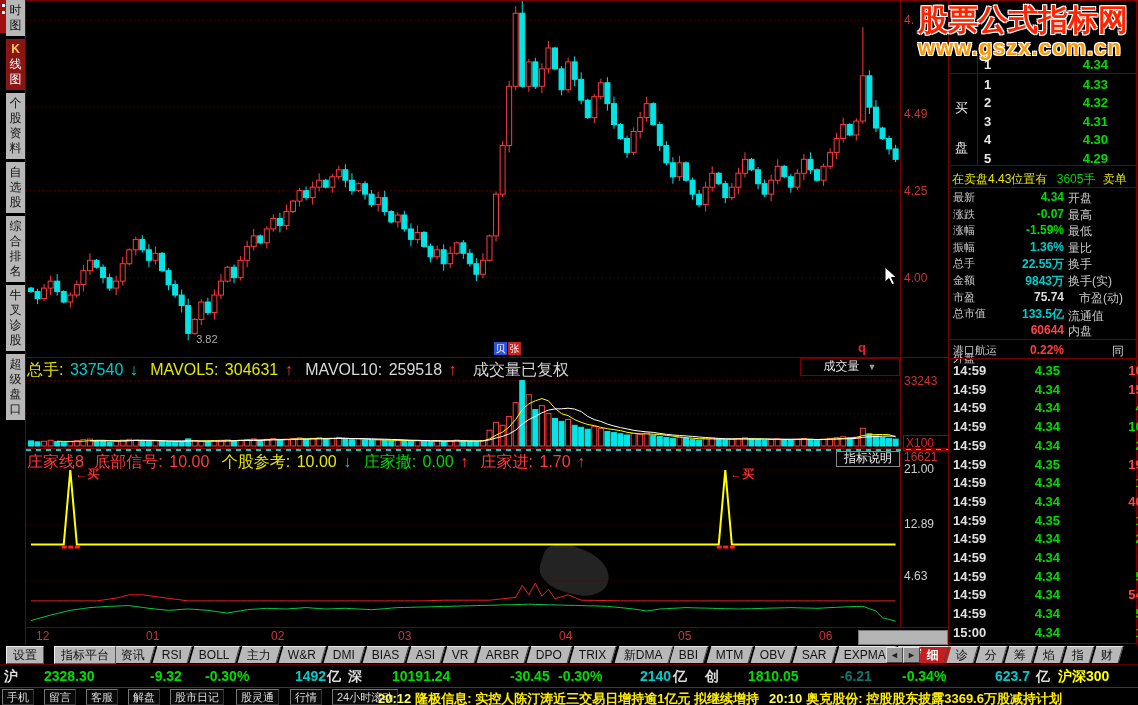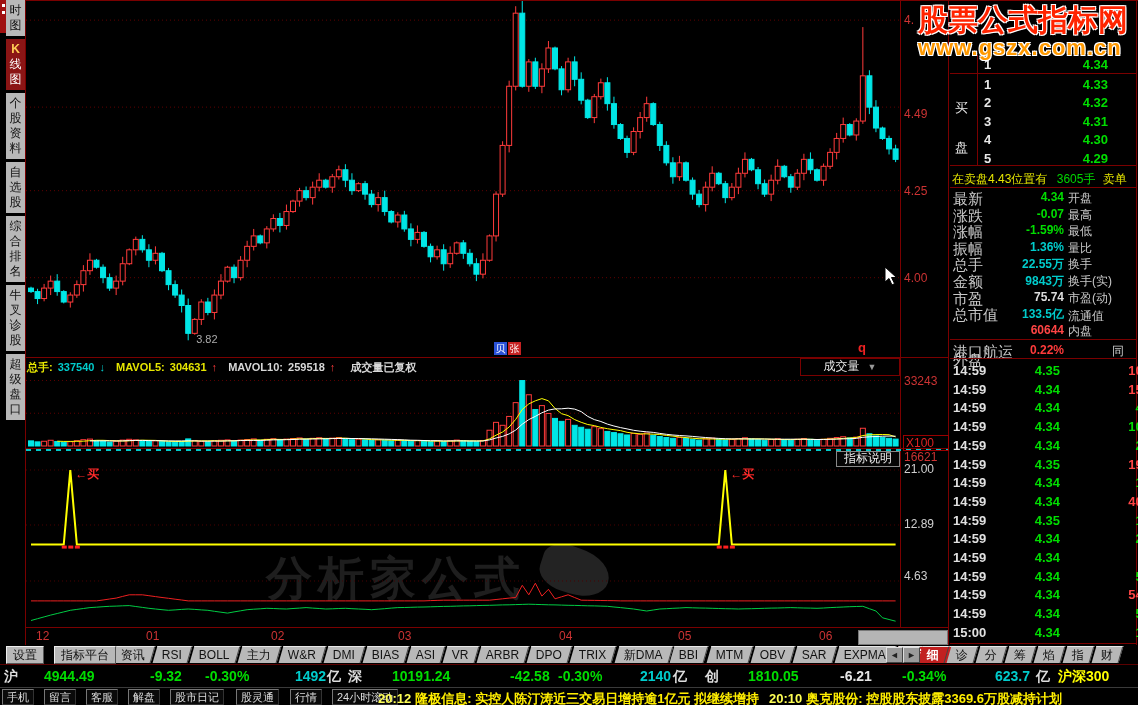--- a/index.html
+++ b/index.html
@@ -11,21 +11,21 @@
   
   .corner-strip{position:absolute;left:0;top:0;width:7px;height:33px;background:#a01010;}
   .corner-strip i{display:block;width:3px;height:3px;background:#fff;margin:4px auto 0;}
   #sidebar{position:absolute;left:6px;top:0;width:19px;}
   .side-tab{width:19px;background:#b8b8b8;color:#111;text-align:center;line-height:15px;
             white-space:pre-line;padding:3px 0;margin-bottom:3px;border-right:1px solid #666;
             font-size:12px;cursor:default;}
   .side-tab.active{background:#8b1515;color:#fff;}
   .side-tab.active .kchar{color:#ffcc55;font-weight:bold;}
   
-  .pane-header{position:absolute;left:27px;width:870px;height:16px;white-space:nowrap;font-size:11px;font-weight:bold;}
+  .pane-header{position:absolute;left:27px;width:870px;height:16px;white-space:nowrap;font-size:16px;}
   .pane-header span{margin-right:2px;}
   .c-yellow{color:#e6e600;} .c-cyan{color:#00cccc;} .c-white{color:#d8d8d8;}
   .c-red{color:#ff3b3b;} .c-green{color:#00d800;}
   .axis-label{position:absolute;left:904px;width:42px;font-size:12px;color:#cc3333;}
   .axis-label.gray{color:#cfcfcf;}
   .x100-box{position:absolute;left:903px;width:42px;border:1px solid #990000;color:#dd2222;
             font-size:12px;text-align:left;padding-left:2px;}
   .dropdown{position:absolute;left:800px;top:358px;width:98px;height:16px;border:1px solid #7a0000;
             color:#e8e8e8;text-align:center;line-height:15px;font-size:12px;background:#000;}
   .dropdown .tri{color:#999;font-size:9px;margin-left:8px;}
@@ -65,21 +65,21 @@
   
   #logo{position:absolute;left:918px;top:4px;width:222px;z-index:50;line-height:1.05;}
   #logo .l1{font-size:30px;font-weight:bold;color:#ff2400;
             text-shadow:1px 1px 0 #fff,-1px -1px 0 #fff,1px -1px 0 #fff,-1px 1px 0 #fff;}
   #logo .l2{font-size:22px;font-weight:bold;color:#ff9900;letter-spacing:1px;
             text-shadow:1px 1px 0 #fff,-1px -1px 0 #fff,1px -1px 0 #fff,-1px 1px 0 #fff;}
   .ob-level{position:absolute;left:984px;color:#e8e8e8;font-size:13px;font-weight:bold;}
   .ob-price{position:absolute;left:1020px;width:88px;text-align:right;color:#00dd00;font-size:13px;font-weight:bold;}
   #buyside-label{position:absolute;left:955px;top:88px;color:#e8e8e8;font-size:13px;white-space:pre-line;line-height:40px;}
   .notice{position:absolute;left:952px;top:171px;font-size:12px;white-space:nowrap;}
-  .q-label{position:absolute;left:953px;color:#c8c8c8;font-size:15px;}
+  .q-label{position:absolute;left:953px;color:#c8c8c8;font-size:11px;}
   .q-value{position:absolute;left:980px;width:84px;text-align:right;font-size:12px;font-weight:bold;}
   .q-label2{position:absolute;left:1068px;color:#c8c8c8;font-size:12px;white-space:nowrap;}
   .tick-t{position:absolute;left:953px;color:#e0e0e0;font-size:13px;font-weight:bold;}
   .tick-p{position:absolute;left:990px;width:70px;text-align:right;font-size:13px;font-weight:bold;}
   .tick-v{position:absolute;left:1078px;width:72px;text-align:right;font-size:13px;font-weight:bold;}
   svg{position:absolute;overflow:hidden;}
   .cursor{position:absolute;z-index:60;}
 </style>
 </head>
 <body>
@@ -554,22 +554,35 @@
       <rect x="840.9" y="57.779710144927535" width="5" height="12.220289855072465" fill="#00e6e6" stroke="#00e6e6" stroke-width="1"></rect>
       <rect x="847.4499999999999" y="59.947826086956525" width="5" height="10.052173913043475" fill="#00e6e6" stroke="#00e6e6" stroke-width="1"></rect>
       <rect x="854" y="61.32753623188406" width="5" height="8.67246376811594" fill="#00e6e6" stroke="#00e6e6" stroke-width="1"></rect>
       <rect x="860.55" y="62.313043478260866" width="5" height="7.686956521739134" fill="#00e6e6" stroke="#00e6e6" stroke-width="1"></rect>
       <rect x="867.1" y="63.10144927536232" width="5" height="6.89855072463768" fill="#00e6e6" stroke="#00e6e6" stroke-width="1"></rect>
       <polyline points="31.2,65.2 37.75,65.4 44.3,65.4 50.85,65.3 57.4,65.2 63.949999999999996,64.7 70.5,64.3 77.05,64.3 83.6,64.6 90.14999999999999,64.8 96.7,65.0 103.25,64.8 109.8,64.5 116.35,64.2 122.89999999999999,64.3 129.45,64.4 136,64.8 142.54999999999998,65.2 149.1,65.5 155.65,65.5 162.2,65.2 168.75,65.0 175.29999999999998,64.9 181.85,64.8 188.4,64.7 194.95,65.0 201.5,64.8 208.04999999999998,64.8 214.6,64.4 221.15,64.2 227.7,63.9 234.25,64.0 240.79999999999998,63.6 247.35,63.3 253.9,63.4 260.45,63.5 267,63.1 273.55,62.8 280.09999999999997,62.9 286.65,62.6 293.2,62.4 299.75,62.4 306.3,62.5 312.84999999999997,62.1 319.4,62.2 325.95,62.6 332.5,62.6 339.05,63.0 345.59999999999997,63.6 352.15,63.8 358.7,63.9 365.25,64.2 371.8,64.3 378.34999999999997,64.3 384.9,64.6 391.45,64.7 398,64.7 404.55,65.0 411.09999999999997,65.1 417.65,65.1 424.2,65.2 430.75,65.0 437.3,64.8 443.84999999999997,64.9 450.4,64.9 456.95,64.9 463.5,62.9 470.05,59.2 476.59999999999997,56.0 483.15,51.0 489.7,43.4 496.25,33.5 502.8,27.9 509.34999999999997,24.8 515.9,22.6 522.4499999999999,24.8 529,32.4 535.55,37.7 542.1,39.6 548.65,43.6 555.1999999999999,46.3 561.75,48.5 568.3,49.6 574.85,51.4 581.4,52.7 587.9499999999999,53.7 594.5,54.6 601.05,56.3 607.6,57.2 614.15,57.8 620.6999999999999,57.9 627.25,58.2 633.8,58.5 640.35,59.4 646.9,60.1 653.4499999999999,61.0 660,61.6 666.55,62.2 673.1,62.7 679.65,62.8 686.1999999999999,63.0 692.75,63.1 699.3,63.2 705.85,63.1 712.4,63.0 718.9499999999999,62.9 725.5,62.9 732.05,62.8 738.6,63.0 745.15,63.2 751.6999999999999,63.4 758.25,63.5 764.8,63.6 771.35,63.4 777.9,63.2 784.4499999999999,63.3 791,63.5 797.55,63.3 804.1,63.1 810.65,62.9 817.1999999999999,62.4 823.75,62.0 830.3,61.5 836.85,59.5 843.4,58.8 849.9499999999999,58.6 856.5,58.5 863.05,58.7 869.6,60.9 " fill="none" stroke="#ffff00" stroke-width="1"></polyline>
       <polyline points="63.949999999999996,64.9 70.5,64.9 77.05,64.8 83.6,64.9 90.14999999999999,65.0 96.7,64.9 103.25,64.6 109.8,64.4 116.35,64.4 122.89999999999999,64.6 129.45,64.7 136,64.8 142.54999999999998,64.9 149.1,64.9 155.65,64.9 162.2,64.8 168.75,64.9 175.29999999999998,65.1 181.85,65.2 188.4,65.1 194.95,65.1 201.5,64.9 208.04999999999998,64.8 214.6,64.6 221.15,64.4 227.7,64.4 234.25,64.4 240.79999999999998,64.2 247.35,63.9 253.9,63.8 260.45,63.7 267,63.5 273.55,63.2 280.09999999999997,63.1 286.65,63.0 293.2,62.9 299.75,62.8 306.3,62.6 312.84999999999997,62.5 319.4,62.4 325.95,62.5 332.5,62.5 339.05,62.7 345.59999999999997,62.8 352.15,63.0 358.7,63.2 365.25,63.4 371.8,63.6 378.34999999999997,63.9 384.9,64.2 391.45,64.3 398,64.5 404.55,64.7 411.09999999999997,64.7 417.65,64.9 424.2,64.9 430.75,64.8 437.3,64.9 443.84999999999997,65.0 450.4,65.0 456.95,65.0 463.5,63.9 470.05,62.0 476.59999999999997,60.4 483.15,57.9 489.7,54.1 496.25,48.2 502.8,43.6 509.34999999999997,40.4 515.9,36.8 522.4499999999999,34.1 529,32.9 535.55,32.8 542.1,32.2 548.65,33.1 555.1999999999999,35.6 561.75,40.4 568.3,43.6 574.85,45.5 581.4,48.1 587.9499999999999,50.0 594.5,51.6 601.05,52.9 607.6,54.3 614.15,55.2 620.6999999999999,55.8 627.25,56.4 633.8,57.4 640.35,58.3 646.9,59.0 653.4499999999999,59.5 660,59.9 666.55,60.4 673.1,61.0 679.65,61.5 686.1999999999999,62.0 692.75,62.4 699.3,62.7 705.85,62.9 712.4,62.9 718.9499999999999,62.9 725.5,63.0 732.05,63.0 738.6,63.0 745.15,63.1 751.6999999999999,63.2 758.25,63.2 764.8,63.2 771.35,63.2 777.9,63.2 784.4499999999999,63.4 791,63.5 797.55,63.5 804.1,63.3 810.65,63.1 817.1999999999999,62.9 823.75,62.7 830.3,62.4 836.85,61.3 843.4,60.8 849.9499999999999,60.5 856.5,60.2 863.05,60.1 869.6,60.2 " fill="none" stroke="#ffffff" stroke-width="1"></polyline>
     </svg>
 
   <div class="cyan-dash"></div>
+  <div class="pane-header" style="top:452px;">
+    <span class="c-red">庄家线8</span>
+    <span class="c-red" style="margin-left:4px;">底部信号:</span>
+    <span class="c-red">10.00</span>
+    <span class="c-yellow" style="margin-left:6px;">个股参考:</span>
+    <span class="c-yellow">10.00</span>
+    <span class="c-cyan">↓</span>
+    <span class="c-green" style="margin-left:6px;">庄家撤:</span>
+    <span class="c-green">0.00</span>
+    <span class="c-red">↑</span>
+    <span class="c-red" style="margin-left:6px;">庄家进:</span>
+    <span class="c-red">1.70</span>
+    <span class="c-red">↑</span>
+  </div>
   <div class="help-btn">指标说明</div>
-  <div class="ghost" style="left:266px;top:548px;">分析家公式</div>
   <div class="ghost-blob" style="left:540px;top:548px;width:70px;height:46px;"></div>
   <svg id="isvg" width="873" height="159" style="left:26px;top:468px;">
       <line x1="0" x2="873" y1="2" y2="2" stroke="#4a0000" stroke-dasharray="1 3"></line>
       <line x1="0" x2="873" y1="56.9858" y2="56.9858" stroke="#4a0000" stroke-dasharray="1 3"></line>
       <line x1="0" x2="873" y1="112.9886" y2="112.9886" stroke="#4a0000" stroke-dasharray="1 3"></line>
       <polyline points="5,152.5 11.55,150.7 18.1,148.9 24.65,147.1 31.2,145.5 37.75,143.9 44.3,142.3 50.85,141.4 57.4,140.5 63.949999999999996,139.6 70.5,139.2 77.05,138.7 83.6,138.3 90.14999999999999,138.1 96.7,137.8 103.25,137.6 109.8,138.5 116.35,139.4 122.89999999999999,140.3 129.45,141.0 136,141.7 142.54999999999998,142.3 149.1,141.9 155.65,141.4 162.2,141.0 168.75,141.4 175.29999999999998,141.9 181.85,142.3 188.4,143.3 194.95,144.2 201.5,145.1 208.04999999999998,143.9 214.6,142.8 221.15,141.7 227.7,141.2 234.25,140.8 240.79999999999998,140.3 247.35,140.5 253.9,140.8 260.45,141.0 267,140.5 273.55,140.1 280.09999999999997,139.6 286.65,140.1 293.2,140.5 299.75,141.0 306.3,140.8 312.84999999999997,140.5 319.4,140.3 325.95,140.7 332.5,141.0 339.05,141.3 345.59999999999997,141.7 352.15,141.2 358.7,140.7 365.25,140.1 371.8,139.6 378.34999999999997,139.5 384.9,139.3 391.45,139.1 398,139.0 404.55,138.8 411.09999999999997,138.6 417.65,138.4 424.2,138.3 430.75,138.1 437.3,137.9 443.84999999999997,137.8 450.4,137.6 456.95,137.4 463.5,137.3 470.05,137.1 476.59999999999997,136.9 483.15,136.8 489.7,136.6 496.25,136.4 502.8,136.2 509.34999999999997,136.4 515.9,136.6 522.4499999999999,136.8 529,136.9 535.55,137.1 542.1,137.3 548.65,137.4 555.1999999999999,137.6 561.75,137.8 568.3,137.9 574.85,138.1 581.4,138.3 587.9499999999999,139.0 594.5,139.6 601.05,140.3 607.6,141.0 614.15,142.0 620.6999999999999,143.0 627.25,142.0 633.8,141.0 640.35,140.7 646.9,140.3 653.4499999999999,140.0 660,139.6 666.55,139.8 673.1,140.0 679.65,140.1 686.1999999999999,140.3 692.75,140.5 699.3,140.7 705.85,140.8 712.4,141.0 718.9499999999999,140.8 725.5,140.7 732.05,140.5 738.6,140.3 745.15,140.1 751.6999999999999,140.0 758.25,139.8 764.8,139.6 771.35,139.8 777.9,140.0 784.4499999999999,140.1 791,140.3 797.55,140.0 804.1,139.6 810.65,139.3 817.1999999999999,139.0 823.75,138.7 830.3,138.5 836.85,138.3 843.4,140.7 849.9499999999999,143.0 856.5,149.8 863.05,151.5 869.6,153.2 " fill="none" stroke="#00cc44" stroke-width="1"></polyline>
       <polyline points="5,132.9 11.55,132.9 18.1,132.9 24.65,132.9 31.2,132.9 37.75,132.9 44.3,132.9 50.85,132.9 57.4,132.9 63.949999999999996,132.9 70.5,132.9 77.05,132.0 83.6,131.0 90.14999999999999,130.1 96.7,128.4 103.25,126.8 109.8,126.8 116.35,126.8 122.89999999999999,127.7 129.45,128.6 136,129.5 142.54999999999998,130.3 149.1,131.2 155.65,132.0 162.2,132.9 168.75,132.9 175.29999999999998,132.9 181.85,132.9 188.4,132.9 194.95,132.9 201.5,132.9 208.04999999999998,132.9 214.6,132.9 221.15,132.9 227.7,132.9 234.25,132.9 240.79999999999998,132.9 247.35,132.9 253.9,132.9 260.45,132.9 267,132.9 273.55,132.9 280.09999999999997,132.9 286.65,132.9 293.2,132.9 299.75,132.9 306.3,132.9 312.84999999999997,132.9 319.4,132.9 325.95,132.9 332.5,132.9 339.05,132.9 345.59999999999997,132.9 352.15,132.9 358.7,132.9 365.25,132.9 371.8,132.9 378.34999999999997,132.9 384.9,132.9 391.45,132.9 398,132.9 404.55,132.6 411.09999999999997,132.4 417.65,132.2 424.2,132.2 430.75,132.2 437.3,132.2 443.84999999999997,132.2 450.4,132.2 456.95,132.2 463.5,132.2 470.05,131.5 476.59999999999997,130.8 483.15,130.1 489.7,129.5 496.25,117.3 502.8,126.8 509.34999999999997,115.2 515.9,128.1 522.4499999999999,121.3 529,130.8 535.55,128.8 542.1,126.8 548.65,129.5 555.1999999999999,132.2 561.75,132.3 568.3,132.4 574.85,132.5 581.4,132.6 587.9499999999999,132.7 594.5,132.9 601.05,132.9 607.6,132.9 614.15,132.9 620.6999999999999,132.9 627.25,132.9 633.8,132.9 640.35,132.9 646.9,132.9 653.4499999999999,132.9 660,132.9 666.55,132.9 673.1,132.9 679.65,132.9 686.1999999999999,132.9 692.75,132.9 699.3,132.9 705.85,132.9 712.4,132.9 718.9499999999999,132.9 725.5,132.9 732.05,132.9 738.6,132.9 745.15,132.9 751.6999999999999,132.9 758.25,132.9 764.8,132.9 771.35,132.9 777.9,132.9 784.4499999999999,132.9 791,132.9 797.55,132.9 804.1,132.9 810.65,132.9 817.1999999999999,132.9 823.75,132.9 830.3,132.9 836.85,132.9 843.4,132.9 849.9499999999999,132.9 856.5,132.9 863.05,132.9 869.6,132.9 " fill="none" stroke="#ee2020" stroke-width="1"></polyline>
       <polyline points="5,76.6 11.55,76.6 18.1,76.6 24.65,76.6 31.2,76.6 37.75,76.6 44.3,2.0 50.85,76.6 57.4,76.6 63.949999999999996,76.6 70.5,76.6 77.05,76.6 83.6,76.6 90.14999999999999,76.6 96.7,76.6 103.25,76.6 109.8,76.6 116.35,76.6 122.89999999999999,76.6 129.45,76.6 136,76.6 142.54999999999998,76.6 149.1,76.6 155.65,76.6 162.2,76.6 168.75,76.6 175.29999999999998,76.6 181.85,76.6 188.4,76.6 194.95,76.6 201.5,76.6 208.04999999999998,76.6 214.6,76.6 221.15,76.6 227.7,76.6 234.25,76.6 240.79999999999998,76.6 247.35,76.6 253.9,76.6 260.45,76.6 267,76.6 273.55,76.6 280.09999999999997,76.6 286.65,76.6 293.2,76.6 299.75,76.6 306.3,76.6 312.84999999999997,76.6 319.4,76.6 325.95,76.6 332.5,76.6 339.05,76.6 345.59999999999997,76.6 352.15,76.6 358.7,76.6 365.25,76.6 371.8,76.6 378.34999999999997,76.6 384.9,76.6 391.45,76.6 398,76.6 404.55,76.6 411.09999999999997,76.6 417.65,76.6 424.2,76.6 430.75,76.6 437.3,76.6 443.84999999999997,76.6 450.4,76.6 456.95,76.6 463.5,76.6 470.05,76.6 476.59999999999997,76.6 483.15,76.6 489.7,76.6 496.25,76.6 502.8,76.6 509.34999999999997,76.6 515.9,76.6 522.4499999999999,76.6 529,76.6 535.55,76.6 542.1,76.6 548.65,76.6 555.1999999999999,76.6 561.75,76.6 568.3,76.6 574.85,76.6 581.4,76.6 587.9499999999999,76.6 594.5,76.6 601.05,76.6 607.6,76.6 614.15,76.6 620.6999999999999,76.6 627.25,76.6 633.8,76.6 640.35,76.6 646.9,76.6 653.4499999999999,76.6 660,76.6 666.55,76.6 673.1,76.6 679.65,76.6 686.1999999999999,76.6 692.75,76.6 699.3,2.0 705.85,76.6 712.4,76.6 718.9499999999999,76.6 725.5,76.6 732.05,76.6 738.6,76.6 745.15,76.6 751.6999999999999,76.6 758.25,76.6 764.8,76.6 771.35,76.6 777.9,76.6 784.4499999999999,76.6 791,76.6 797.55,76.6 804.1,76.6 810.65,76.6 817.1999999999999,76.6 823.75,76.6 830.3,76.6 836.85,76.6 843.4,76.6 849.9499999999999,76.6 856.5,76.6 863.05,76.6 869.6,76.6 " fill="none" stroke="#ffff00" stroke-width="2"></polyline>
       <rect x="35.75" y="77.58" width="5" height="3" fill="#ff2020"></rect>
       <rect x="42.3" y="77.58" width="5" height="3" fill="#ff2020"></rect>
@@ -639,34 +652,34 @@
         <div class="itab"><span>财</span></div>
       </div>
   <div class="btn3d" style="left: 6px;">设置</div>
       <div class="btn3d" style="left: 54px;">指标平台</div>
       <div class="arrowbtn" style="left: 886px;">◄</div>
       <div class="arrowbtn" style="left: 903px;">►</div>
     </div>
 
   <div id="indexbar">
       <span style="left: 4px; color: rgb(221, 221, 221);">沪</span>
-      <span style="left: 44px; color: rgb(0, 221, 0);">4944.49</span>
+      <span style="left: 44px; color: rgb(0, 221, 0);">2328.30</span>
       <span style="left: 150px; color: rgb(0, 221, 0);">-9.32</span>
       <span style="left: 205px; color: rgb(0, 221, 0);">-0.30%</span>
       <span style="left: 295px; color: rgb(0, 204, 204);">1492</span>
       <span style="left: 327px; color: rgb(221, 221, 221);">亿</span>
       <span style="left: 348px; color: rgb(221, 221, 221);">深</span>
       <span style="left: 392px; color: rgb(0, 221, 0);">10191.24</span>
-      <span style="left: 510px; color: rgb(0, 221, 0);">-42.58</span>
+      <span style="left: 510px; color: rgb(0, 221, 0);">-30.45</span>
       <span style="left: 558px; color: rgb(0, 221, 0);">-0.30%</span>
       <span style="left: 640px; color: rgb(0, 204, 204);">2140</span>
       <span style="left: 673px; color: rgb(221, 221, 221);">亿</span>
       <span style="left: 705px; color: rgb(221, 221, 221);">创</span>
       <span style="left: 748px; color: rgb(0, 221, 0);">1810.05</span>
-      <span style="left: 840px; color: #e5e5e5;">-6.21</span>
+      <span style="left: 840px; color: #0f766e;">-6.21</span>
       <span style="left: 902px; color: rgb(0, 221, 0);">-0.34%</span>
       <span style="left: 995px; color: rgb(0, 204, 204);">623.7</span>
       <span style="left: 1036px; color: rgb(221, 221, 221);">亿</span>
       <span style="left: 1058px; color: rgb(255, 255, 0);">沪深300</span>
     </div>
 
   <div id="bottombar">
       <div class="bbtn" style="left: 2px;">手机</div>
       <div class="bbtn" style="left: 44px;">留言</div>
       <div class="bbtn" style="left: 86px;">客服</div>
@@ -725,21 +738,21 @@
       <div class="q-value" style="top: 239.8px; color: rgb(0, 204, 204);">1.36%</div>
       <div class="q-label2" style="top: 239.8px;">量比</div>
       <div class="q-label" style="top: 256.4px;">总手</div>
       <div class="q-value" style="top: 256.4px; color: rgb(0, 204, 204);">22.55万</div>
       <div class="q-label2" style="top: 256.4px;">换手</div>
       <div class="q-label" style="top: 273px;">金额</div>
       <div class="q-value" style="top: 273px; color: rgb(0, 204, 204);">9843万</div>
       <div class="q-label2" style="top: 273px;">换手(实)</div>
       <div class="q-label" style="top: 289.6px;">市盈</div>
       <div class="q-value" style="top: 289.6px; color: rgb(221, 221, 221);">75.74</div>
-      <div class="q-label2" style="top: 289.6px;">市盈(动)</div>
+      <div class="q-label2" style="top: 289.6px; margin-left: 11px;">市盈(动)</div>
       <div class="q-label" style="top: 306.2px;">总市值</div>
       <div class="q-value" style="top: 306.2px; color: rgb(0, 204, 204);">133.5亿</div>
       <div class="q-label2" style="top: 308px;">流通值</div>
       <div class="q-label" style="top: 335px; margin-top: 16px;">外盘</div>
       <div class="q-value" style="top: 322.8px; color: rgb(255, 69, 69);">60644</div>
       <div class="q-label2" style="top: 322.8px;">内盘</div>
     </div>
   <div class="hline" style="left:950px;top:339px;width:186px;"></div>
 
   <div class="q-label" style="top:343px;">港口航运</div>

